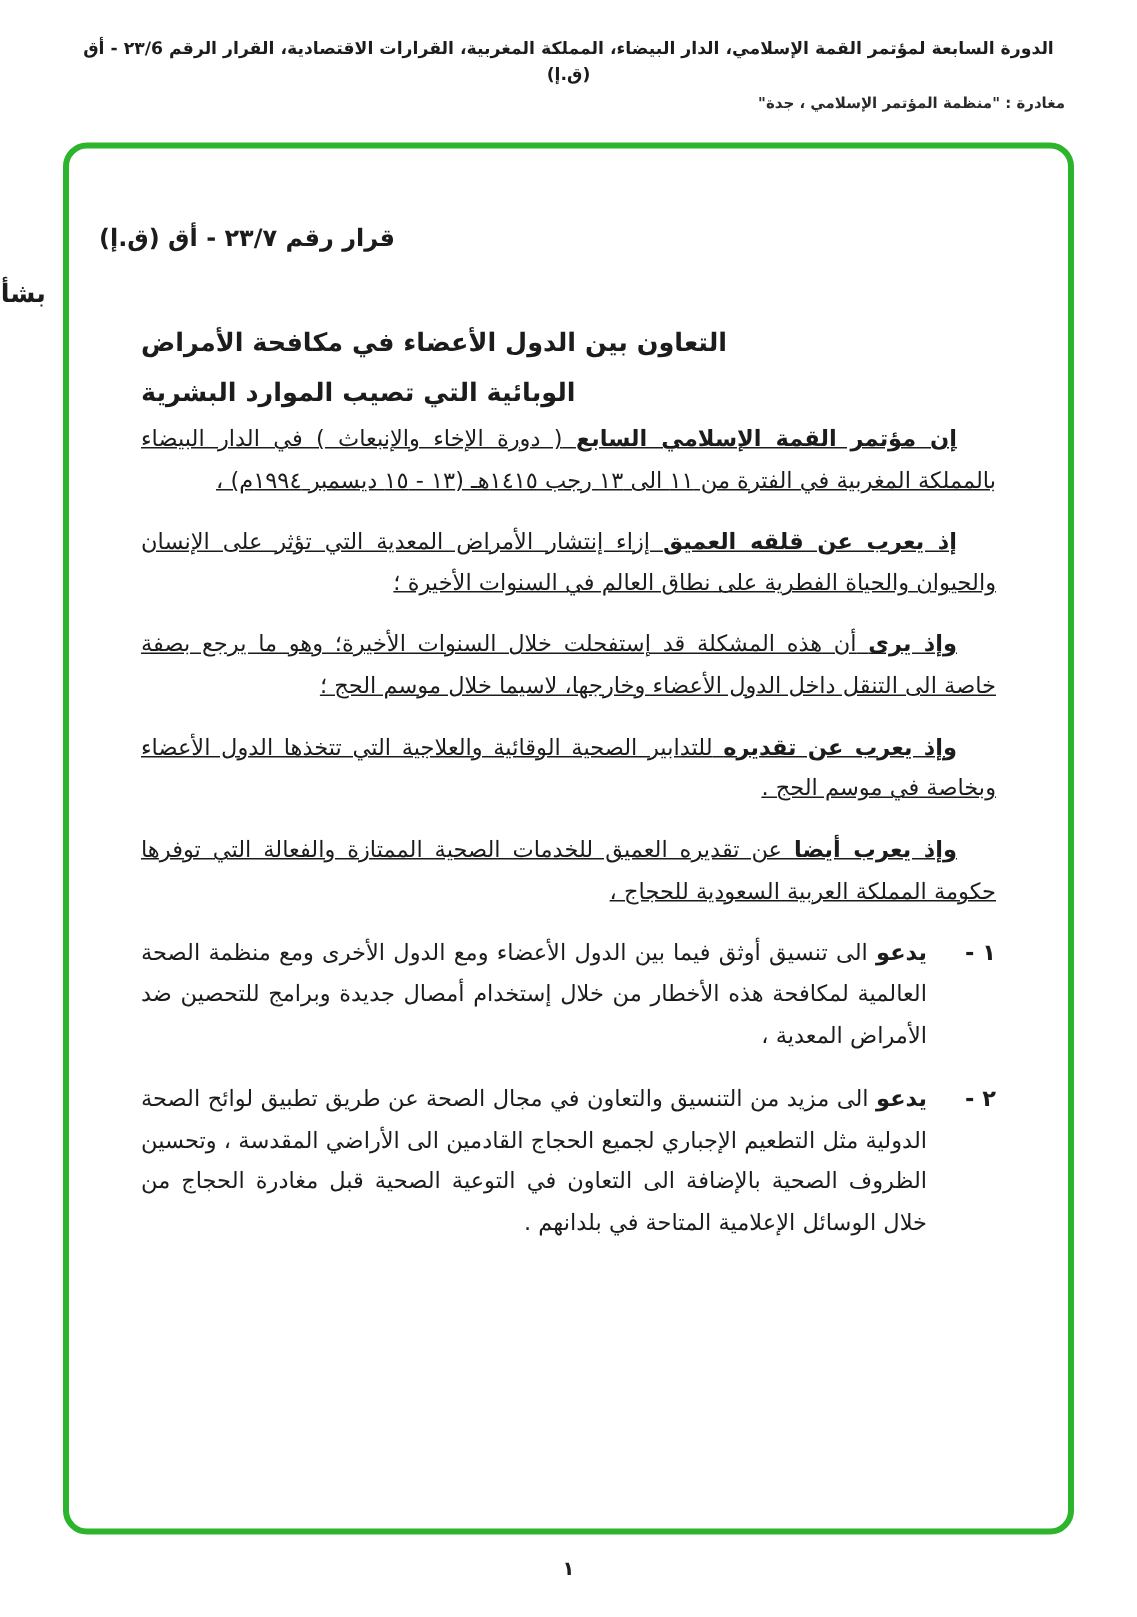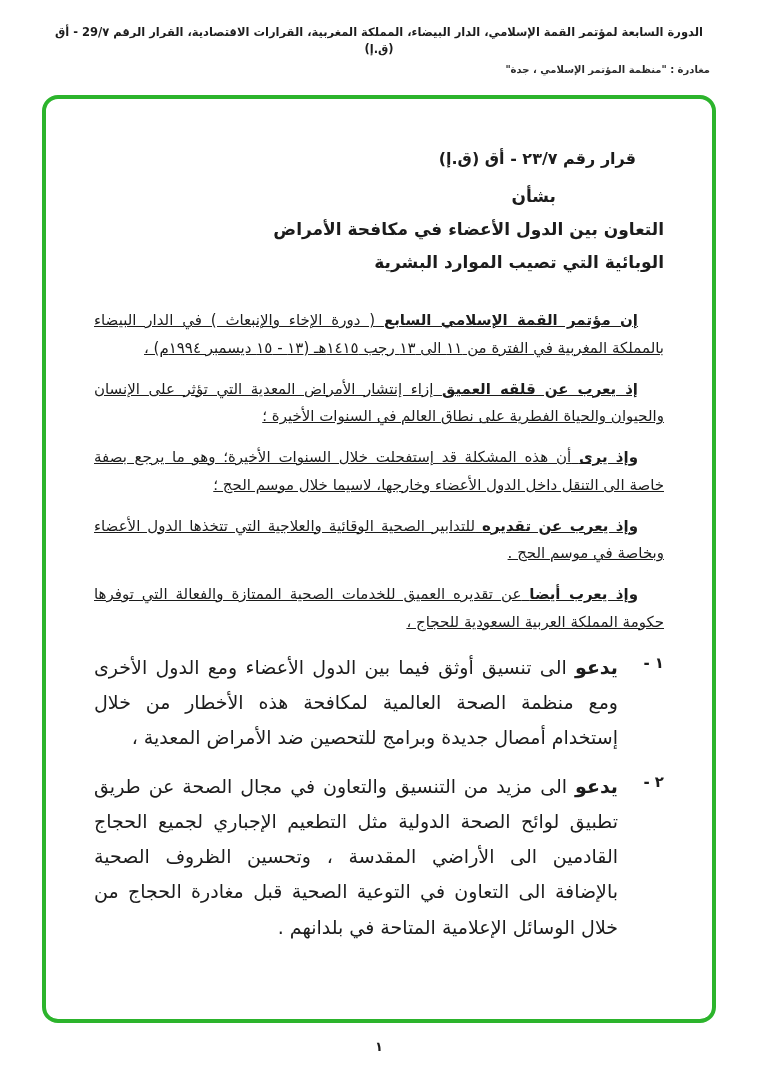--- a/index.html
+++ b/index.html
@@ -34,22 +34,21 @@
   .doc-frame {
     direction: rtl;
     margin: 20px 42px 0 42px;
     height: 928px;
     border: 4px solid #2cb42c;
     border-radius: 16px;
     padding: 44px 48px 0 48px;
   }
   
   .title-block {
-    text-align: right;
-    margin-bottom: 28px;
+    text-align: left;
   }
   .title-line {
     font-weight: bold;
     font-size: 17px;
     line-height: 1.95;
   }
   .title-line.resnum {
     font-size: 16px;
     transform: translateX(-28px);
     margin-bottom: 6px;
@@ -76,37 +75,37 @@
   }
   .item-num {
     font-weight: bold;
     font-size: 15px;
     line-height: 1.85;
     min-width: 34px;
     white-space: nowrap;
   }
   .item-body {
     flex: 1;
-    font-size: 19px;
+    font-size: 15px;
     line-height: 1.85;
     text-align: justify;
   }
   
   .page-number {
     text-align: center;
     margin-top: 16px;
     font-size: 13px;
     font-weight: bold;
   }
 </style>
 </head>
 <body>
 
 <header class="page-header">
-  <div class="header-line1">الدورة السابعة لمؤتمر القمة الإسلامي، الدار البيضاء، المملكة المغربية، القرارات الاقتصادية، القرار الرقم 29/٧ - أق (ق.إ)</div>
+  <div class="header-line1">الدورة السابعة لمؤتمر القمة الإسلامي، الدار البيضاء، المملكة المغربية، القرارات الاقتصادية، القرار الرقم ٢٣/6 - أق (ق.إ)</div>
   <div class="header-line2">
     <span class="lead">مغادرة :</span>
     <span>"منظمة المؤتمر الإسلامي ، جدة"</span>
   </div>
 </header>
 
 <main class="doc-frame" style="border-color: rgb(44, 180, 44);">
 
   <div class="title-block">
     <div class="title-line resnum">قرار رقم ٢٣/٧ - أق (ق.إ)</div>

